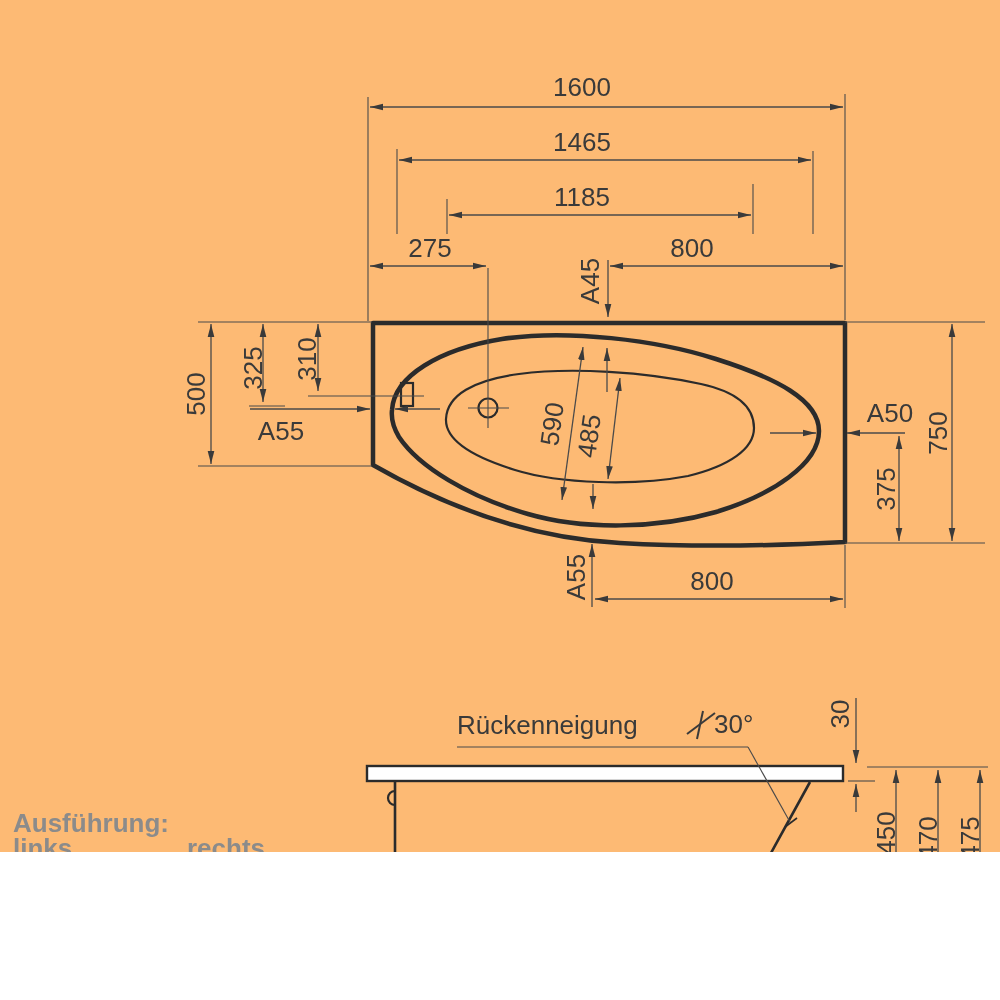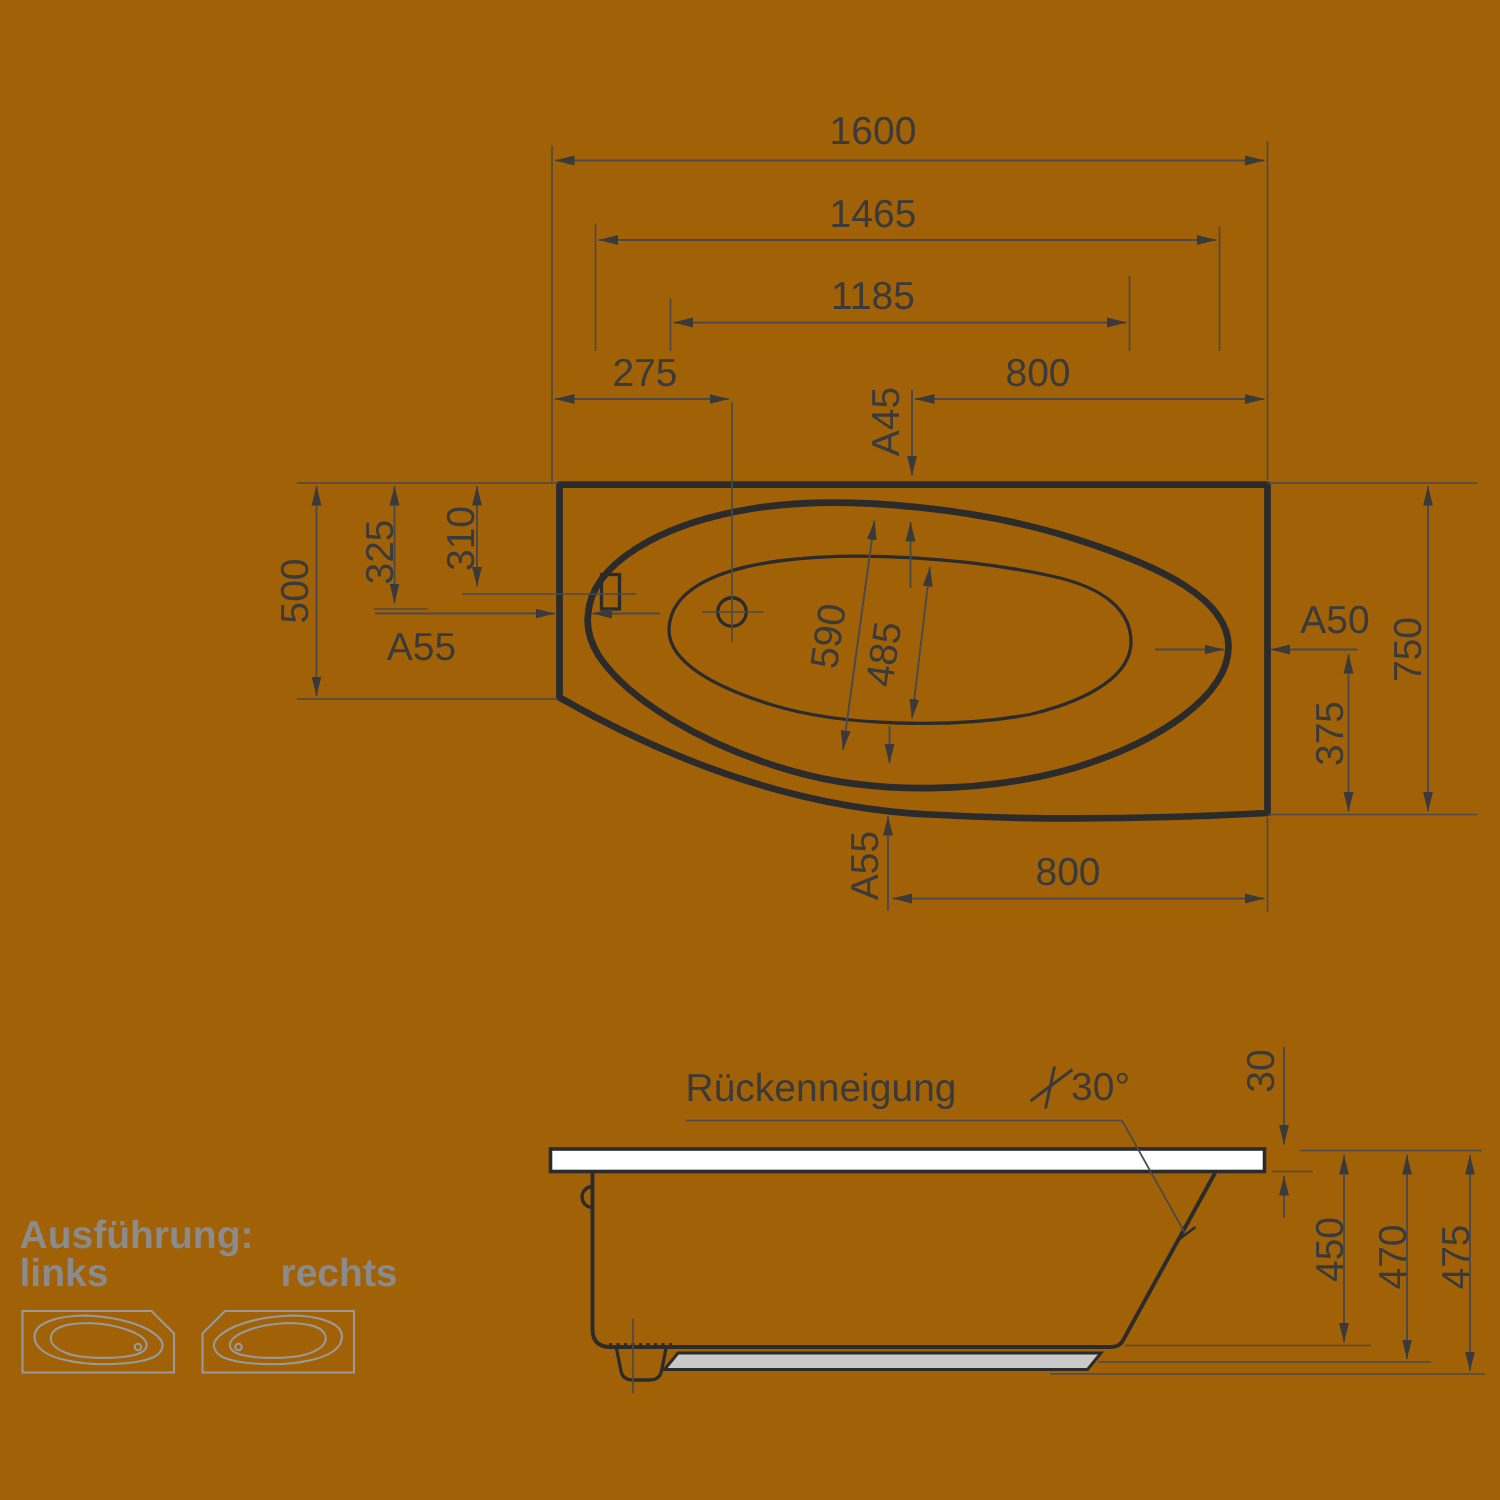--- a/index.html
+++ b/index.html
@@ -1,16 +1,16 @@
 <!DOCTYPE html>
 <html><head>
 <meta charset="utf-8">
 <style>
   html,body{margin:0;padding:0;background:#ffffff;}
-  .stage{position:relative;width:1000px;height:1000px;background:#a16207;overflow:hidden;}
+  .stage{position:relative;width:1000px;height:852px;background:#fdba74;overflow:hidden;}
   svg{display:block;width:1000px;height:1000px;}
   .heavy{stroke:#2b2b2b;stroke-width:4.5;fill:none;stroke-linejoin:round;}
   .med{stroke:#2b2b2b;stroke-width:2.6;fill:none;stroke-linejoin:round;}
   .thin2{stroke:#2b2b2b;stroke-width:2.2;fill:none;}
   .dim{stroke:#4a4a4a;stroke-width:1.3;fill:none;}
   .ext{stroke:#4a4a4a;stroke-width:1.1;fill:none;}
   .d2{marker-start:url(#ah);marker-end:url(#ah);}
   .d1{marker-end:url(#ah);}
   text{font-family:"Liberation Sans","DejaVu Sans",sans-serif;fill:#3a3a3a;font-size:26px;}
   .lbl{text-anchor:middle;}

